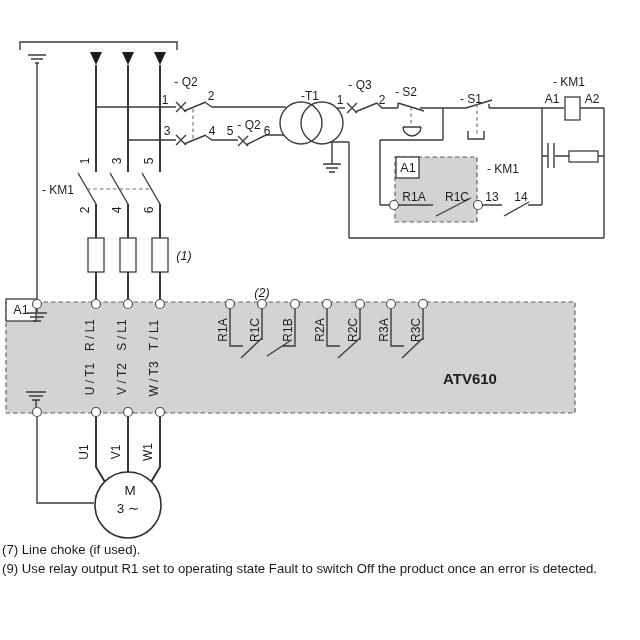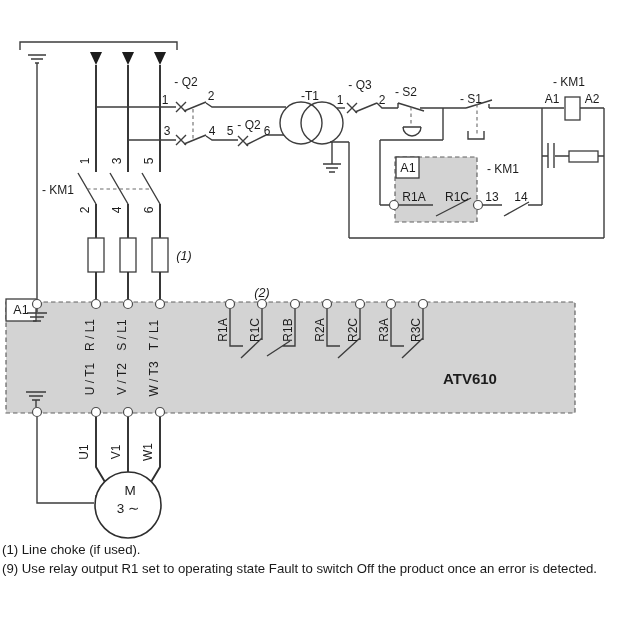--- a/index.html
+++ b/index.html
@@ -186,16 +186,16 @@
     <circle cx="128" cy="505" r="33" fill="#ffffff" stroke="#2e2e2e" stroke-width="1.6"></circle>
     <text x="130" y="495" text-anchor="middle" style="font-size:13.5px">M</text>
     <text x="128" y="513" text-anchor="middle" style="font-size:13.5px">3 ∼</text>
     <text transform="rotate(-90 84 452)" x="84" y="456" text-anchor="middle">U1</text>
     <text transform="rotate(-90 116 452)" x="116" y="456" text-anchor="middle">V1</text>
     <text transform="rotate(-90 148 452)" x="148" y="456" text-anchor="middle">W1</text>
   </g>
 </svg>
 
 <div class="footnotes">
-  <div>(1) Line choke (if used).</div>
+  <div>(7) Line choke (if used).</div>
   <div>(9) Use relay output R1 set to operating state Fault to switch Off the product once an error is detected.</div>
 </div>
 </div>
 
 </body></html>

